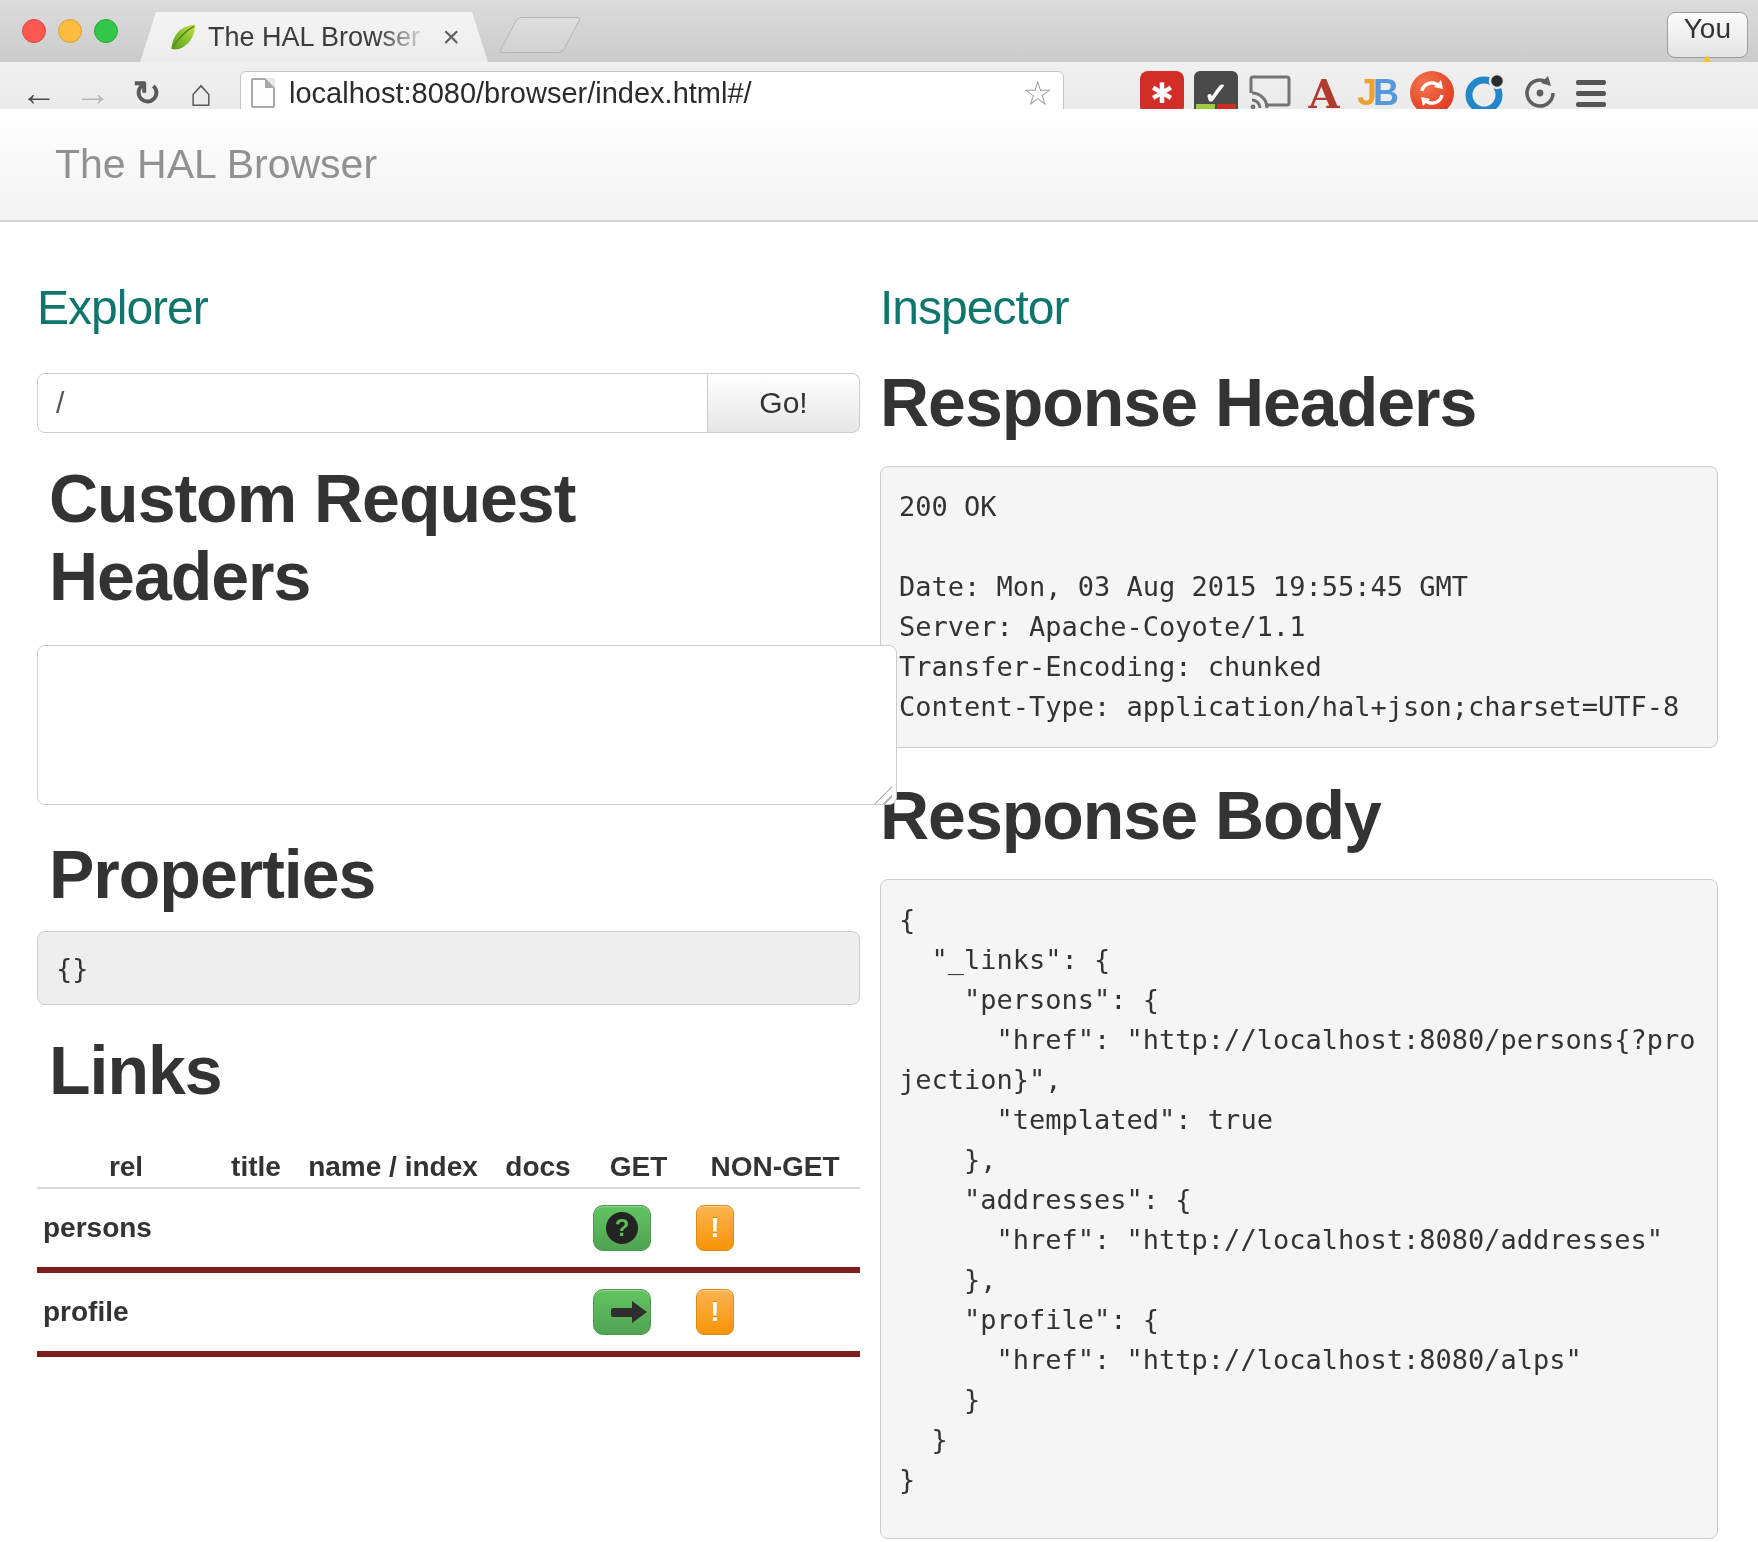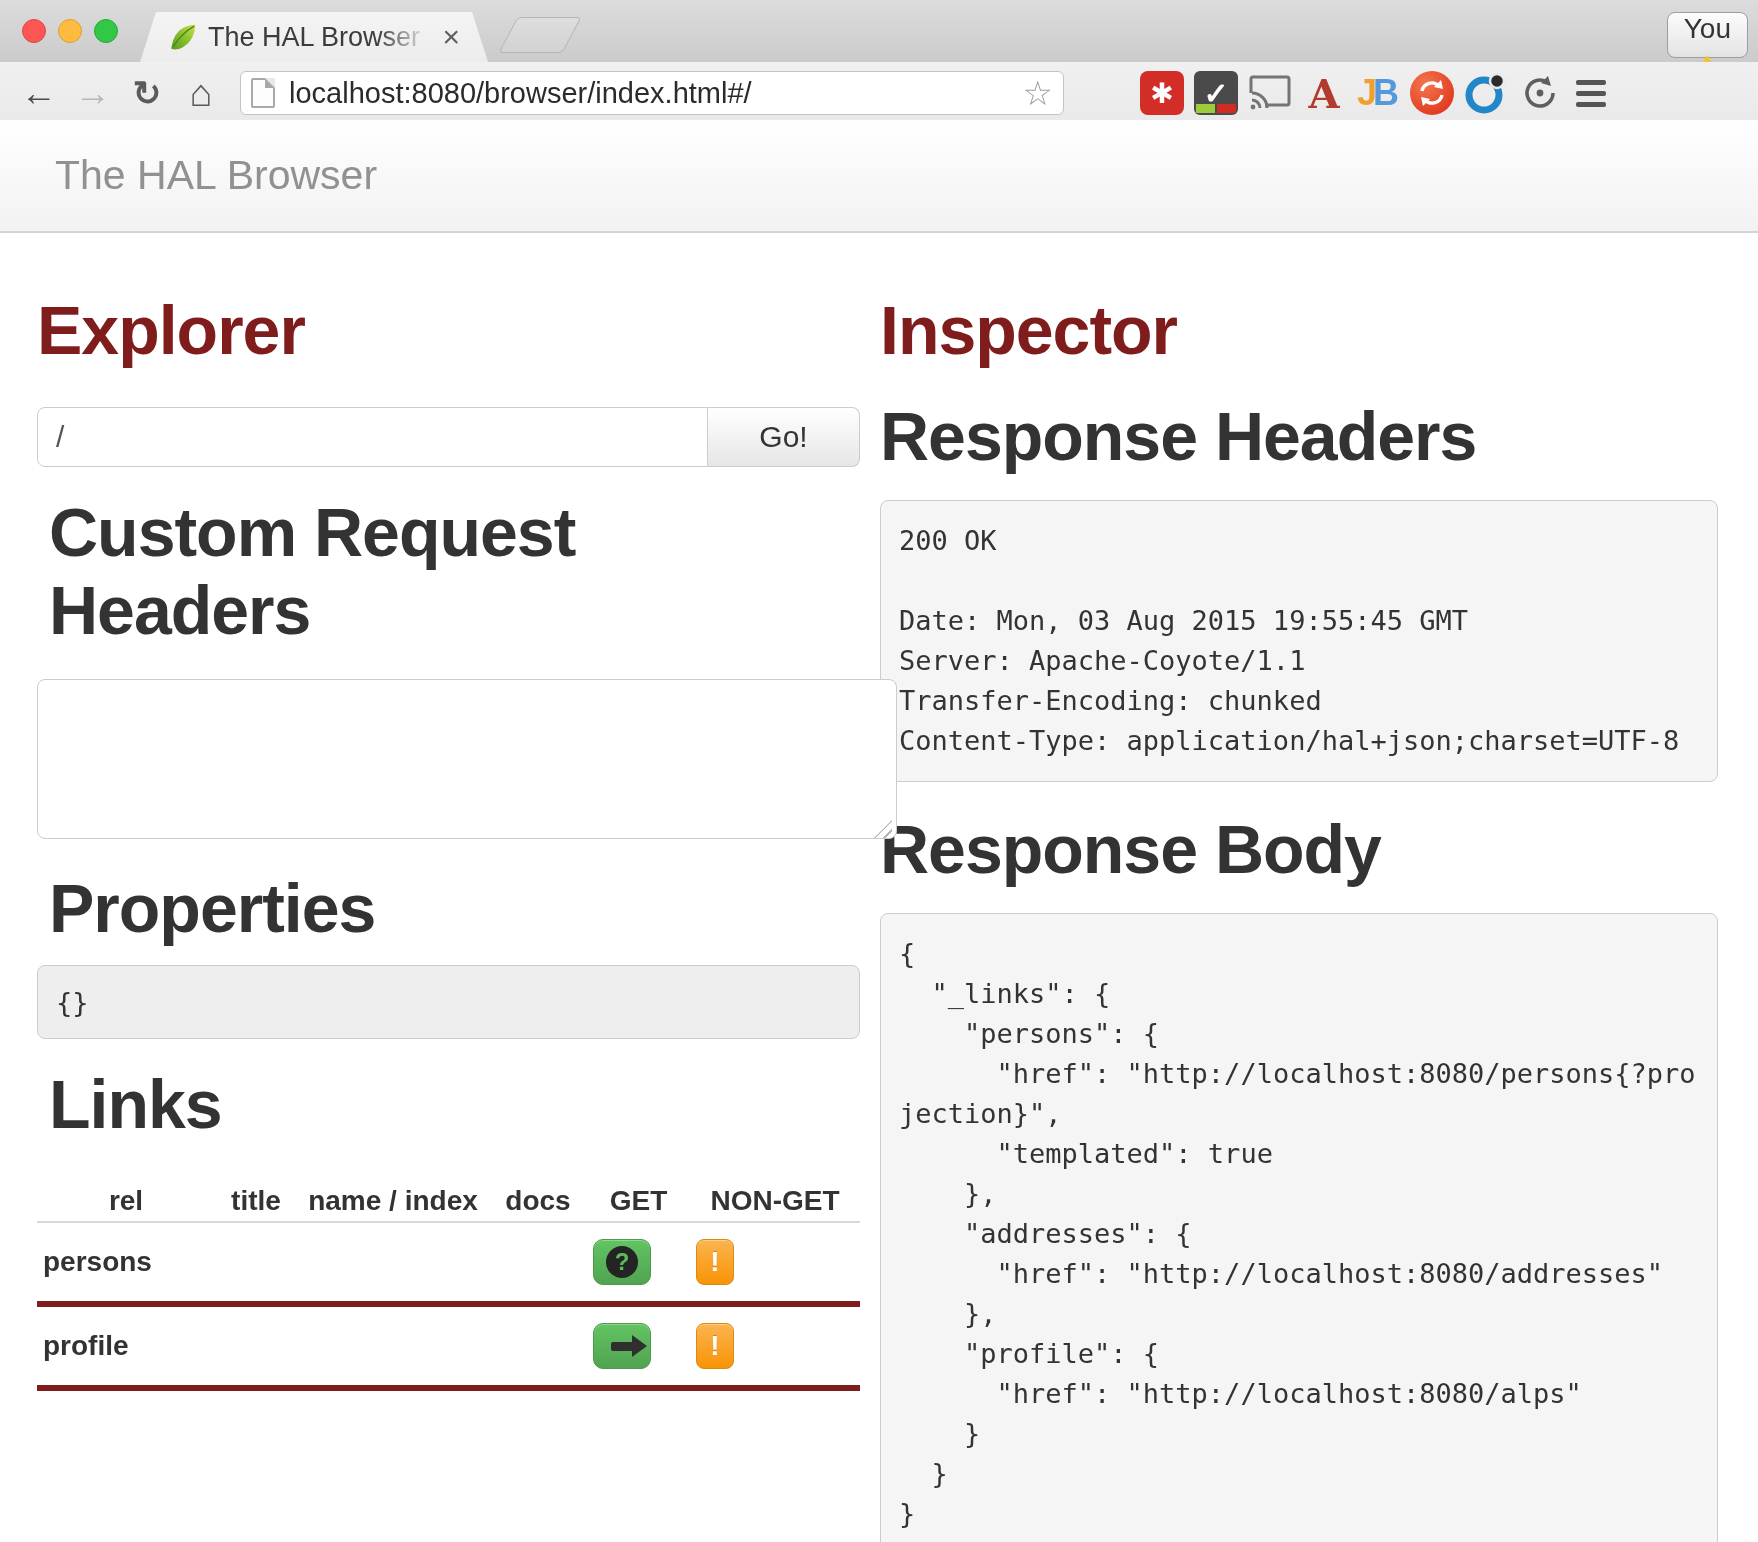--- a/index.html
+++ b/index.html
@@ -79,30 +79,30 @@
   .ext-todo .bar-r { position:absolute; right:2px; bottom:2px; width:19px; height:9px; background:#d02c21; }
   .ext-a { color:#b23b2e; font-family:"DejaVu Serif", serif; font-size:40px; font-weight:bold; }
   .ext-jb { font-size:36px; font-weight:bold; }
   .ext-jb .j { color:#f0a030; }
   .ext-jb .b { color:#5599dd; margin-left:-4px; }
   .ext-sync { background:radial-gradient(circle at 35% 30%, #f4764f, #da2912); border-radius:50%; }
   .menu-btn { margin-left:6px; width:46px; height:46px; display:flex; flex-direction:column;
     justify-content:center; gap:6px; align-items:center; }
   .menu-btn i { display:block; width:30px; height:5px; background:#555; border-radius:2px; }
   
-  .page { position:absolute; top:120px; left:0; width:1758px; height:1310px; background:#fff; }
+  .page { position:absolute; top:109px; left:0; width:1758px; height:1310px; background:#fff; }
   .site-navbar {
     height:113px; background:linear-gradient(#ffffff,#f2f2f2);
     border-bottom:2px solid #d4d4d4; display:flex; align-items:center;
   }
   .brand { margin-left:55px; font-size:41px; color:#919191; }
   .cols { display:flex; padding:0 40px 0 37px; gap:20px; }
   .col-left  { width:823px; flex:0 0 auto; }
   .col-right { width:838px; flex:0 0 auto; }
-  h1.hx { font-size:68px; font-weight:bold; color:#7f1d1d; margin:58px 0 0; letter-spacing:-1px; }
+  h1.hx { font-size:48px; font-weight:normal; color:#0f766e; margin:58px 0 0; letter-spacing:-1px; }
   h2.hx { font-size:68px; font-weight:bold; color:#333; letter-spacing:-1px; }
   .col-left h2.hx { margin:26px 12px 0; }
   
   .igroup { display:flex; margin-top:38px; width:823px; }
   .path-input {
     flex:1 1 auto; height:60px; border:1px solid #ccc; border-radius:8px 0 0 8px;
     font-size:30px; color:#555; padding:0 18px; outline:none;
     font-family:"Liberation Sans", sans-serif; background:#fff;
   }
   .go-btn {

